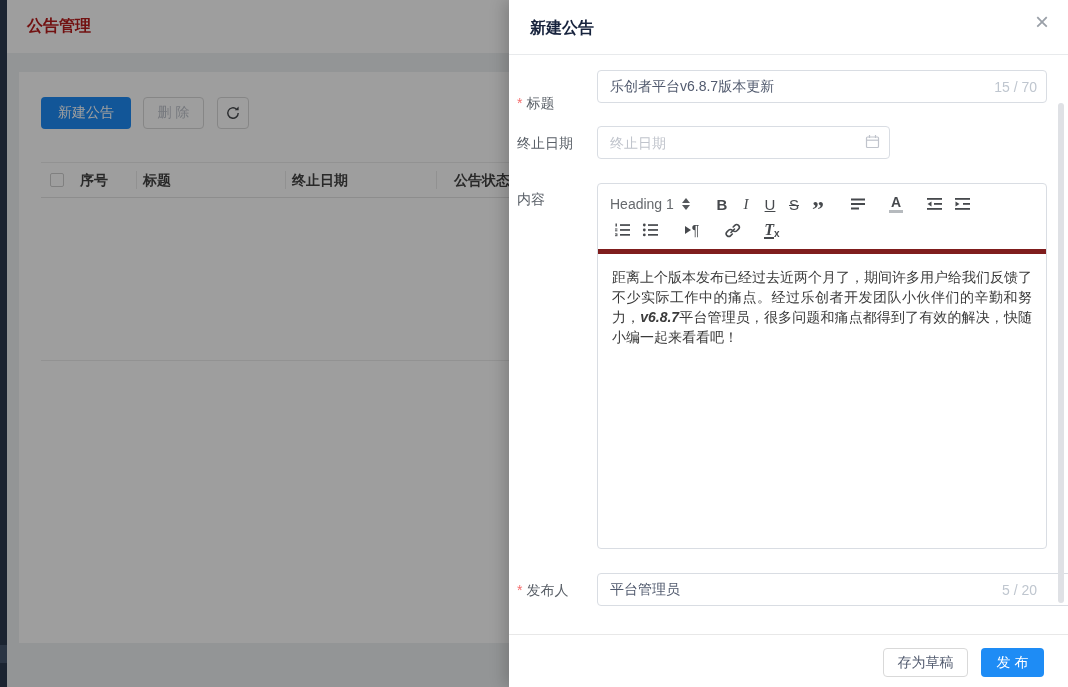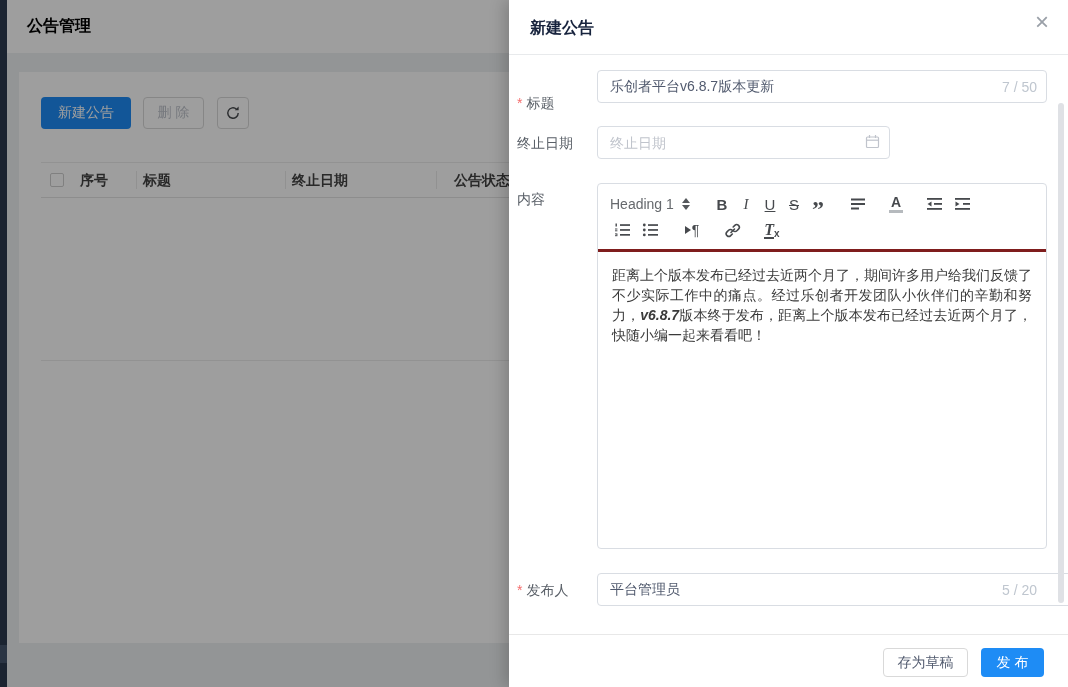--- a/index.html
+++ b/index.html
@@ -6,21 +6,21 @@
   #stage{
     position:relative; width:1068px; height:687px; overflow:hidden;
     background:#eef0f3;
     font-family:"Liberation Sans","DejaVu Sans",sans-serif;
     -webkit-font-smoothing:antialiased;
   }
   
   .sidebar-sliver{position:absolute;left:0;top:0;width:7px;height:687px;background:#2d3a4f;}
   .sliver-btn{position:absolute;left:0;top:645px;width:7px;height:18px;background:#46566e;}
   .page-header{position:absolute;left:7px;top:0;width:1061px;height:53px;background:#ffffff;}
-  .page-title{position:absolute;left:20px;top:16px;font-size:16px;font-weight:bold;color:#000000;}
+  .page-title{position:absolute;left:20px;top:16px;font-size:16px;font-weight:bold;color:#b91c1c;}
   .card{position:absolute;left:19px;top:72px;width:1049px;height:571px;background:#ffffff;}
   .btn{box-sizing:border-box;display:flex;align-items:center;justify-content:center;font-size:14px;border-radius:4px;cursor:pointer;border:none;}
   .btn-new{position:absolute;left:22px;top:25px;width:90px;height:32px;background:var(--primary,#1e8cf5);color:#fff;}
   .btn-delete{position:absolute;left:124px;top:25px;width:61px;height:32px;background:#fff;border:1px solid #d9d9d9;color:#c0c4cc;cursor:not-allowed;}
   .btn-refresh{position:absolute;left:198px;top:25px;width:32px;height:32px;background:#fff;border:1px solid #d9d9d9;color:#555;}
   .table-header{position:absolute;left:22px;top:90px;width:1005px;height:34px;background:#fff;border-top:1px solid #ececec;border-bottom:1px solid #e4e4e4;}
   .th{position:absolute;top:9px;font-size:14px;font-weight:600;color:#434343;}
   .th-checkbox{position:absolute;left:9px;top:10px;width:14px;height:14px;border:1px solid #cfcfcf;border-radius:2px;background:#fff;box-sizing:border-box;cursor:pointer;}
   .th-sep{position:absolute;top:8px;width:1px;height:18px;background:rgba(0,0,0,0.08);}
   .table-bottom{position:absolute;left:22px;top:288px;width:1005px;height:1px;background:#ececec;}
@@ -32,21 +32,21 @@
   .drawer-title{position:absolute;left:21px;top:18px;font-size:16px;font-weight:bold;color:#17233d;}
   .drawer-close{position:absolute;right:19px;top:10px;font-size:24px;line-height:24px;color:#9aa0a8;cursor:pointer;font-weight:400;}
   .form-label{position:absolute;left:8px;font-size:14px;color:#5a6068;white-space:nowrap;}
   .req{color:var(--danger,#f56c6c);margin-right:4px;}
   .tin{position:absolute;left:88px;box-sizing:border-box;height:33px;border:1px solid #d9dde3;border-radius:4px;background:#fff;font-size:14px;color:#515a6e;padding:0 60px 0 12px;outline:none;font-family:inherit;}
   .tin::placeholder{color:#c0c4cc;}
   .counter{position:absolute;font-size:14px;color:#bfc6cf;}
   .cal-icon{position:absolute;left:356px;top:134px;width:15px;height:15px;color:#c0c4cc;}
   
   .editor{position:absolute;left:88px;top:183px;width:450px;height:366px;border:1px solid #d9dde3;border-radius:4px;box-sizing:border-box;background:#fff;}
-  .ed-toolbar{padding:8px 10px 7px 12px;border-bottom:3px solid #7f1d1d;}
+  .ed-toolbar{padding:8px 10px 7px 12px;border-bottom:5px solid #7f1d1d;}
   .tb-row{display:flex;align-items:center;height:24px;}
   .tb-row + .tb-row{margin-top:2px;}
   .tb{width:24px;height:24px;display:flex;align-items:center;justify-content:center;color:#46494d;cursor:pointer;flex:0 0 auto;}
   .tb svg{display:block;}
   .heading-select{display:flex;align-items:center;width:86px;color:#66696d;font-size:14px;cursor:pointer;flex:0 0 auto;}
   .carets{display:flex;flex-direction:column;margin-left:8px;}
   .caret-up{width:0;height:0;border-left:4px solid transparent;border-right:4px solid transparent;border-bottom:5px solid #55585c;margin-bottom:2px;}
   .caret-down{width:0;height:0;border-left:4px solid transparent;border-right:4px solid transparent;border-top:5px solid #55585c;}
   .tb-bold{font-weight:bold;font-size:15px;margin-left:14px;}
   .tb-italic{font-style:italic;font-size:15px;font-family:"Liberation Serif","DejaVu Serif",serif;}
@@ -113,21 +113,21 @@
   <div class="drawer">
     <div class="drawer-header">
       <div class="drawer-title">新建公告</div>
       <div class="drawer-close">×</div>
     </div>
 
     <div class="form-label" style="top:79px;margin-top:16px;">
       <span class="req">*</span><span>标题</span>
     </div>
     <input class="tin" style="top: 70px; width: 450px;" value="乐创者平台v6.8.7版本更新">
-    <span class="counter" style="top:79px;right:31px;">7 / 50</span>
+    <span class="counter" style="top:79px;right:31px;">15 / 70</span>
 
     <div class="form-label" style="top:135px;">终止日期</div>
     <input class="tin" style="top: 126px; width: 293px; padding-right: 36px;" placeholder="终止日期">
     <span class="cal-icon">
       <svg width="15" height="15" viewBox="0 0 15 15">
           <rect x="1.5" y="3" width="12" height="10.5" rx="1" fill="none" stroke="currentColor" stroke-width="1.2"></rect>
           <line x1="1.5" y1="6.2" x2="13.5" y2="6.2" stroke="currentColor" stroke-width="1.2"></line>
           <line x1="4.5" y1="1" x2="4.5" y2="4" stroke="currentColor" stroke-width="1.2"></line>
           <line x1="10.5" y1="1" x2="10.5" y2="4" stroke="currentColor" stroke-width="1.2"></line>
         </svg>
@@ -213,21 +213,21 @@
                   <path d="M8.3 11 l-1.6 1.6 a2.6 2.6 0 0 1 -3.7 -3.7 L4.6 7.3 a2.6 2.6 0 0 1 3.7 0"></path>
                 </g>
               </svg>
           </span>
           <span class="tb tb-clean">
             <span class="clean-t">T</span>
               <span class="clean-x">x</span>
           </span>
         </div>
       </div>
-      <div class="ed-content"><span>距离上个版本发布已经过去近两个月了，期间许多用户给我们反馈了不少实际工作中的痛点。经过乐创者开发团队小伙伴们的辛勤和努力，</span><span class="ver">v6.8.7</span><span>版本终于发布，距离上个版本发布已经过去近两个月了，快随小编一起来看看吧！</span></div>
+      <div class="ed-content"><span>距离上个版本发布已经过去近两个月了，期间许多用户给我们反馈了不少实际工作中的痛点。经过乐创者开发团队小伙伴们的辛勤和努力，</span><span class="ver">v6.8.7</span><span>平台管理员，很多问题和痛点都得到了有效的解决，快随小编一起来看看吧！</span></div>
     </div>
 
     <div class="form-label" style="top:582px;">
       <span class="req">*</span><span>发布人</span>
     </div>
     <input class="tin" style="top: 573px; width: 488px;" value="平台管理员">
     <span class="counter" style="top:582px;right:31px;">5 / 20</span>
 
     <div class="scroll-thumb"></div>
 

